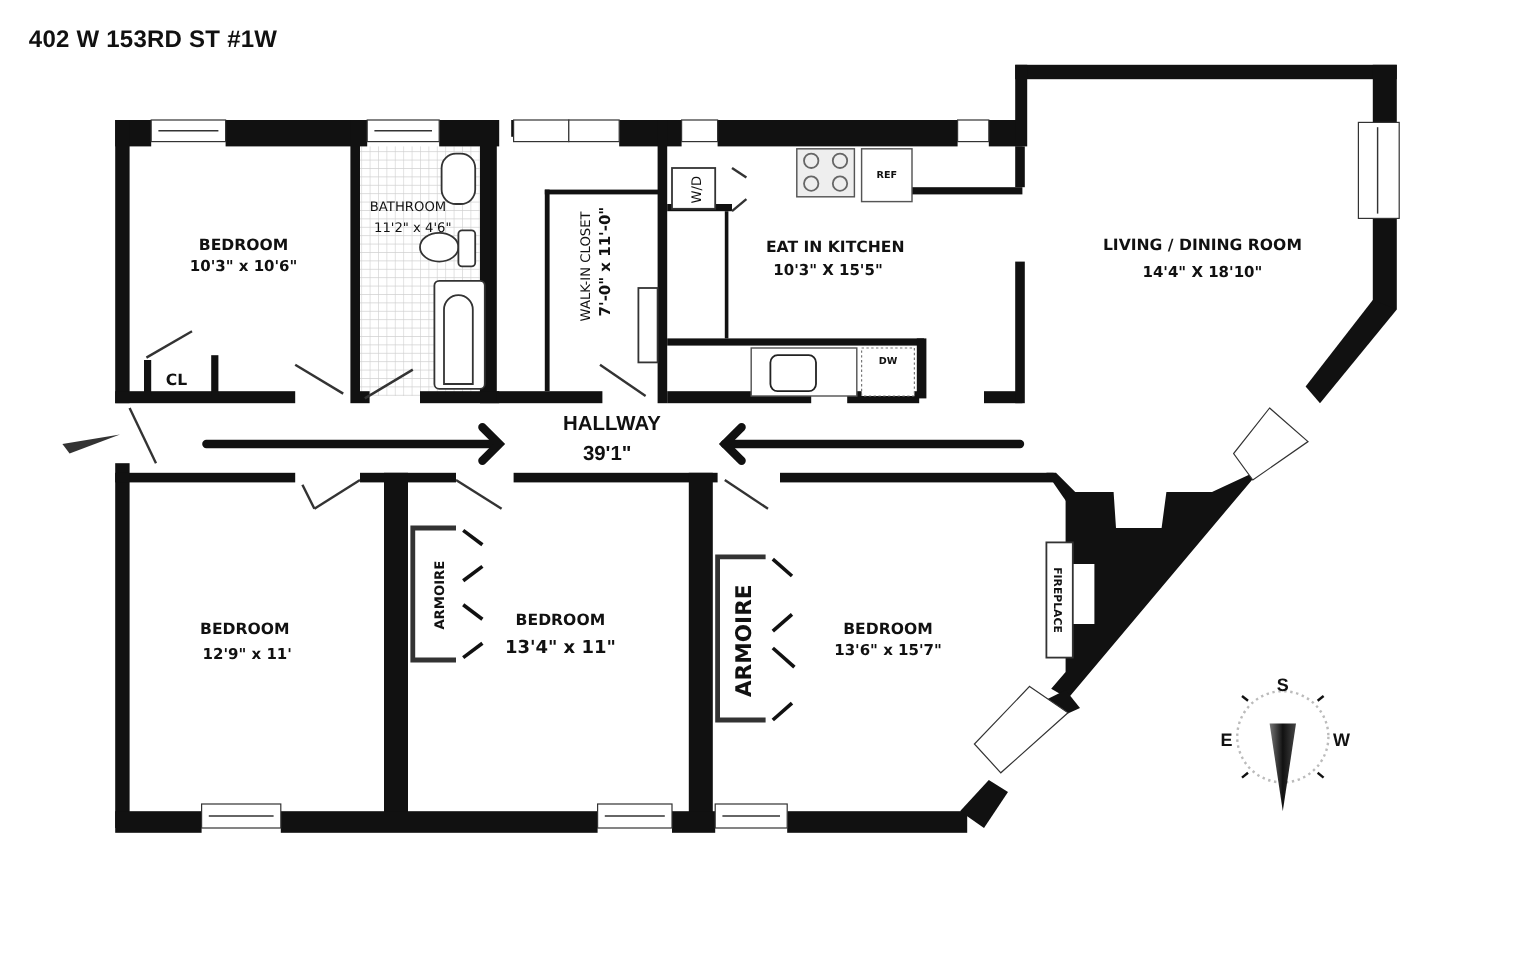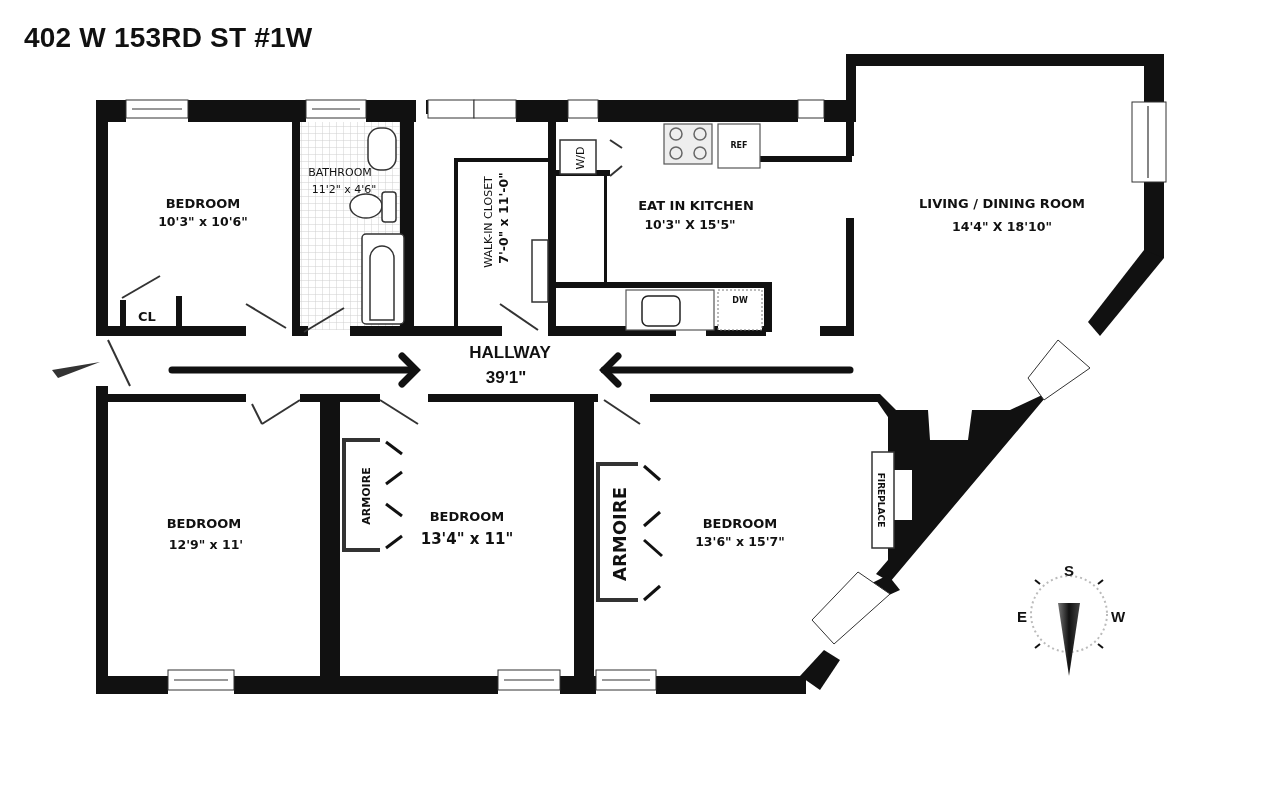--- a/index.html
+++ b/index.html
@@ -1,17 +1,17 @@
 <!DOCTYPE html>
 <html><head>
 <meta charset="utf-8">
 <style>
   html, body { margin: 0; padding: 0; background: #ffffff; }
   body { width: 1274px; height: 800px; position: relative; overflow: hidden; font-family: "Liberation Sans", "DejaVu Sans", sans-serif; }
-  .title { position: absolute; left: 24px; top: 22px; font-size: 28px; font-weight: bold; color: #111; letter-spacing: 0.2px; }
+  .title { position: absolute; left: 24px; top: 22px; font-size: 20px; font-weight: bold; color: #111; letter-spacing: 0.2px; }
   svg { position: absolute; left: 0; top: 0; }
   .lbl { font-family: "DejaVu Sans", sans-serif; fill: #111; text-anchor: middle; }
   .rname { font-size: 13px; font-weight: bold; }
   .rdim { font-size: 12.5px; font-weight: bold; }
   .small { font-size: 11px; }
   .tiny { font-size: 8px; font-weight: bold; }
   .hall { font-size: 17px; font-weight: bold; font-family: "Liberation Sans", sans-serif; }
   .compass { font-size: 15px; font-weight: bold; font-family: "Liberation Sans", sans-serif; }
 </style>
 </head>

